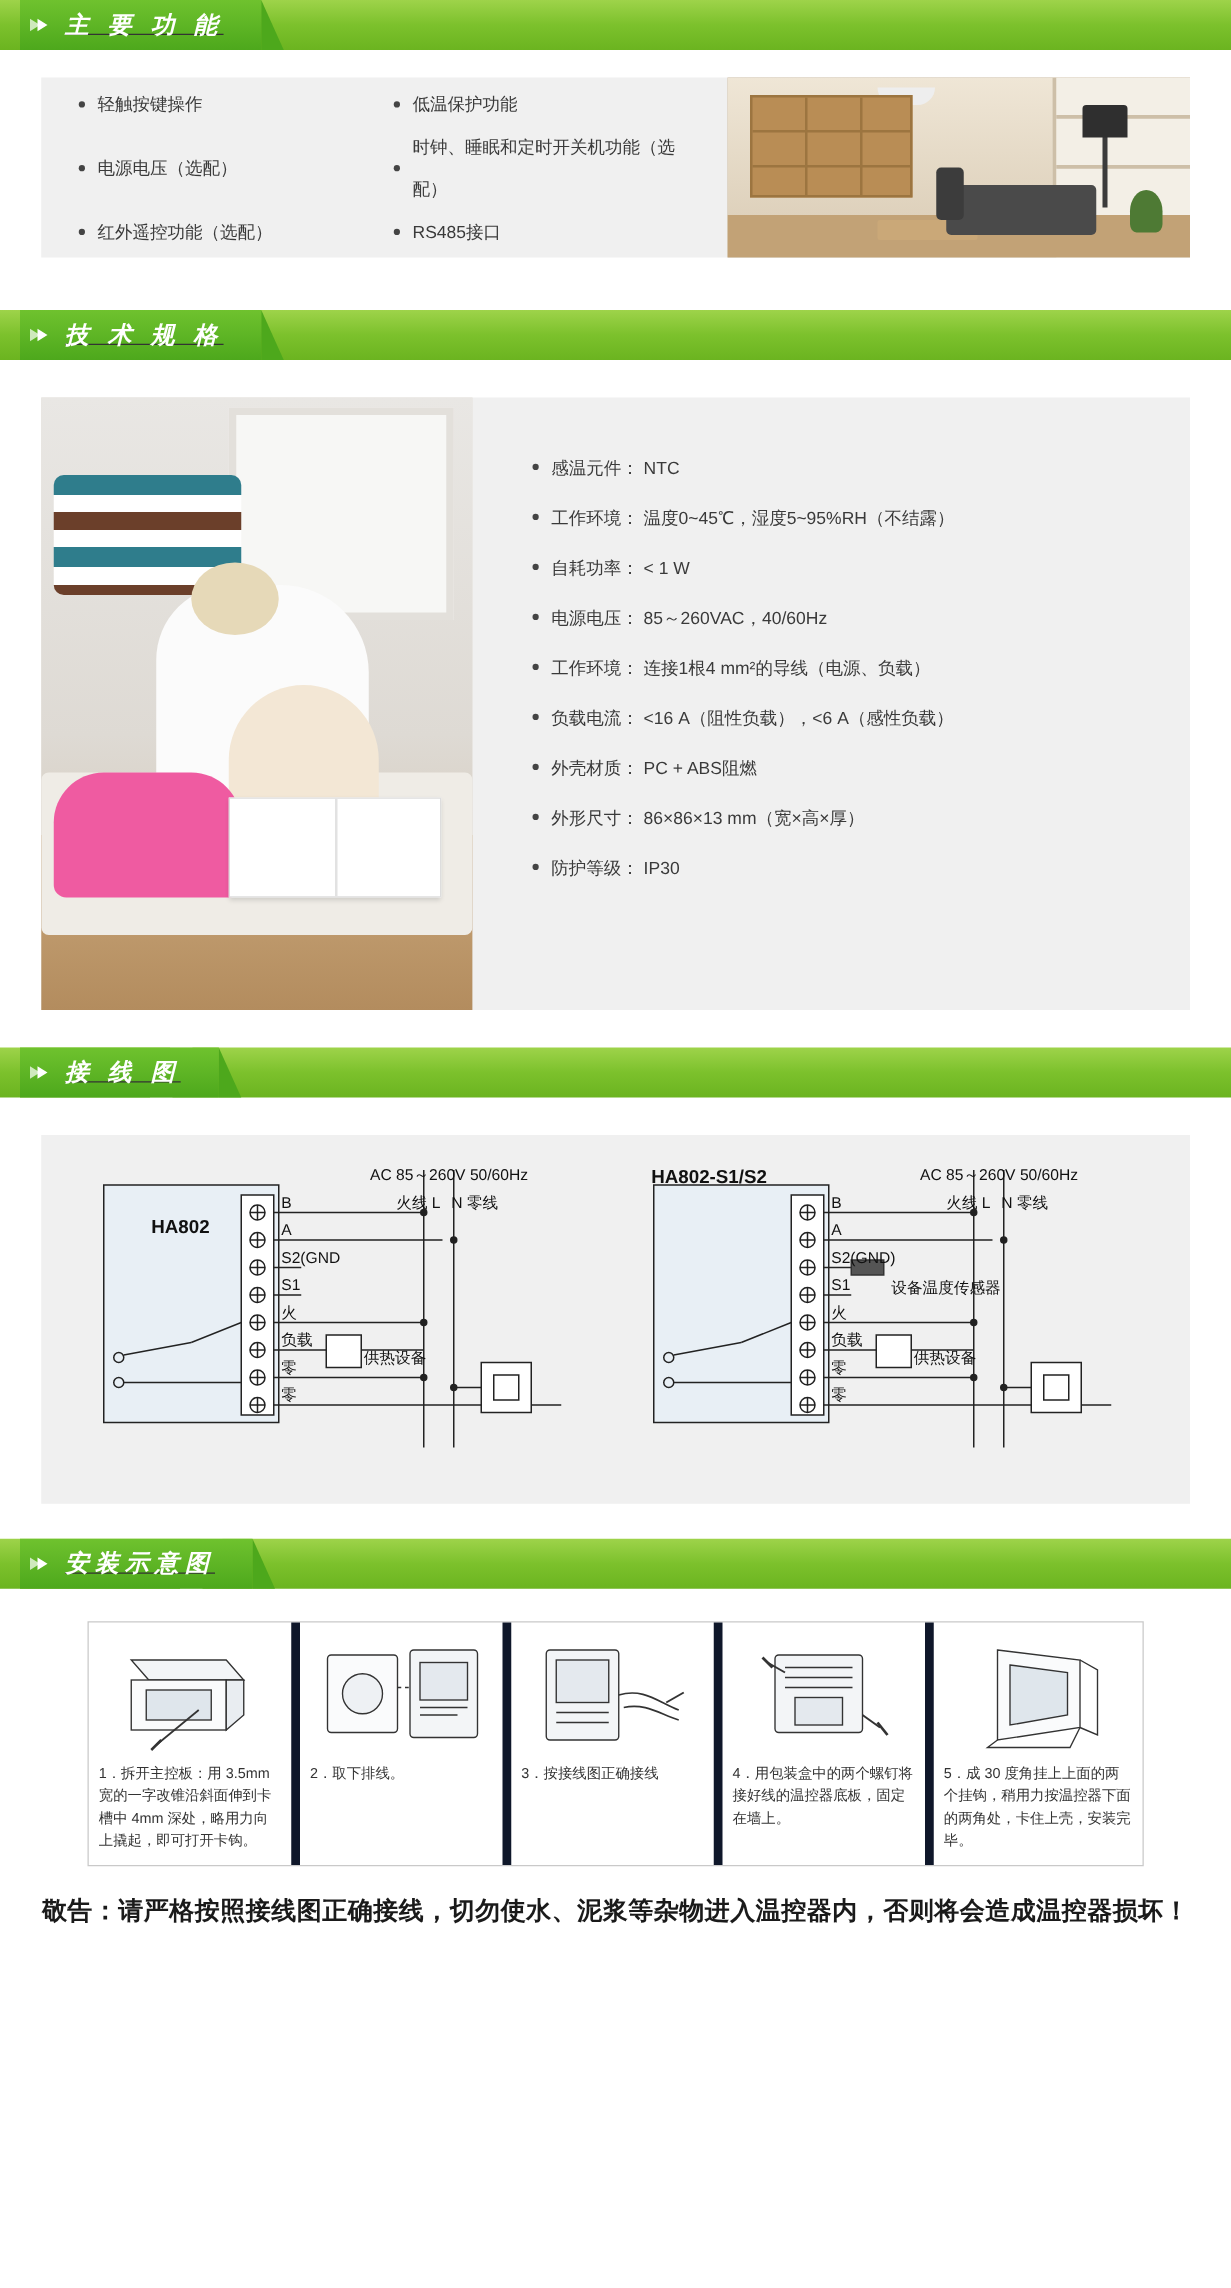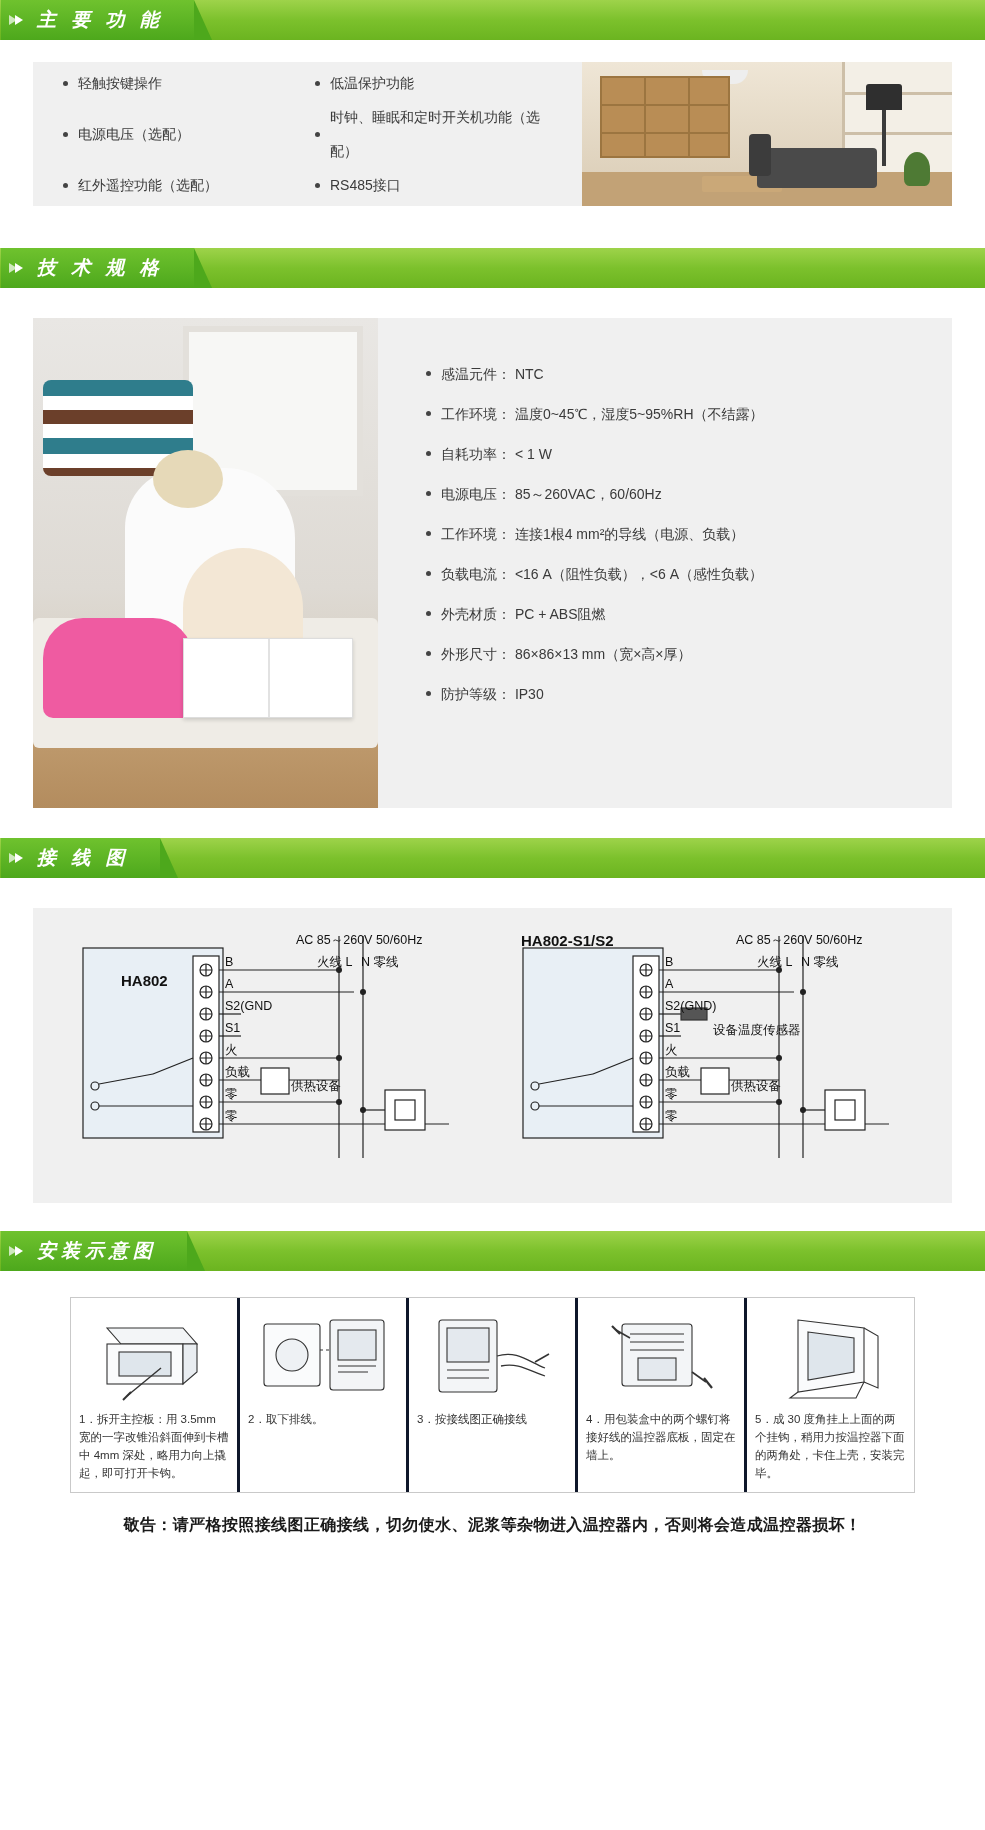--- a/index.html
+++ b/index.html
@@ -21,28 +21,29 @@
     margin: 0 0 0 0;
   }
   .sec-head .bar-bg {
     position: absolute;
     left: 0; top: 0;
     width: 985px; height: 40px;
     background: linear-gradient(to bottom, #9ed34a 0%, #7cc12c 50%, #6bb420 100%);
   }
   .sec-head .tab {
     position: absolute;
-    left: 1px; top: 0;
+    left: 16px; top: 0;
     height: 40px;
     background: #4cab1e;
     background: linear-gradient(to bottom, #6fc22e 0%, #4da81c 100%);
     display: flex;
     align-items: center;
     padding: 0 30px 0 14px;
     z-index: 3;
+    text-decoration: underline;
   }
   .sec-head .tab::after {
     content: "";
     position: absolute;
     right: -18px; top: 0;
     border-top: 40px solid transparent;
     border-left: 18px solid #4da81c;
   }
   .sec-head .tab .ico {
     width: 14px; height: 14px;
@@ -200,40 +201,40 @@
 
   
   #install-panel {
     margin: 26px 70px 0 70px;
     width: 845px;
     display: flex;
     border: 1px solid #c9c9c9;
   }
   .inst-cell {
     width: 169px;
-    border-right: 3px solid #0f172a;
+    border-right: 7px solid #0f172a;
     padding: 6px 8px 10px 8px;
     display: flex;
     flex-direction: column;
     align-items: center;
   }
   .inst-cell:last-child { border-right: none; }
   .inst-img { width: 150px; height: 92px; position: relative; margin: 6px 0 8px; }
   .inst-cap {
     font-size: 11.5px;
     color: #333;
     line-height: 18px;
     text-align: left;
     width: 100%;
   }
 
   #warning {
     margin-top: 22px;
     text-align: center;
-    font-size: 16px;
+    font-size: 20px;
     font-weight: bold;
     color: #1a1a1a;
     letter-spacing: .4px;
   }
 
   
   .wsvg text { font-family: "Liberation Sans", sans-serif; }
 </style>
 </head>
 <body>
@@ -326,21 +327,21 @@
     <div class="s-item">
         <span class="dot"></span>
         <span class="txt">工作环境： 温度0~45℃，湿度5~95%RH（不结露）</span>
       </div>
     <div class="s-item">
         <span class="dot"></span>
         <span class="txt">自耗功率：  &lt; 1 W</span>
       </div>
     <div class="s-item">
         <span class="dot"></span>
-        <span class="txt">电源电压： 85～260VAC，60/60Hz</span>
+        <span class="txt">电源电压： 85～260VAC，40/60Hz</span>
       </div>
     <div class="s-item">
         <span class="dot"></span>
         <span class="txt">工作环境： 连接1根4 mm²的导线（电源、负载）</span>
       </div>
     <div class="s-item">
         <span class="dot"></span>
         <span class="txt">负载电流： &lt;16 A（阻性负载），&lt;6 A（感性负载）</span>
       </div>
     <div class="s-item">

